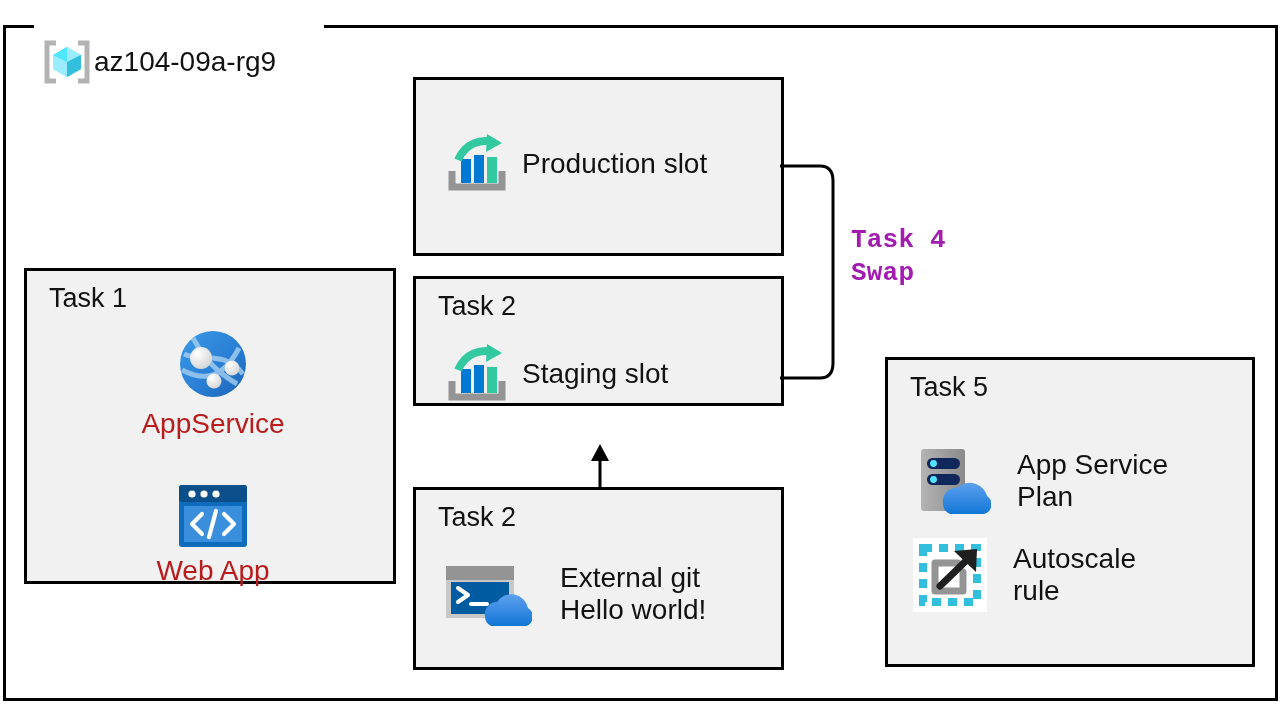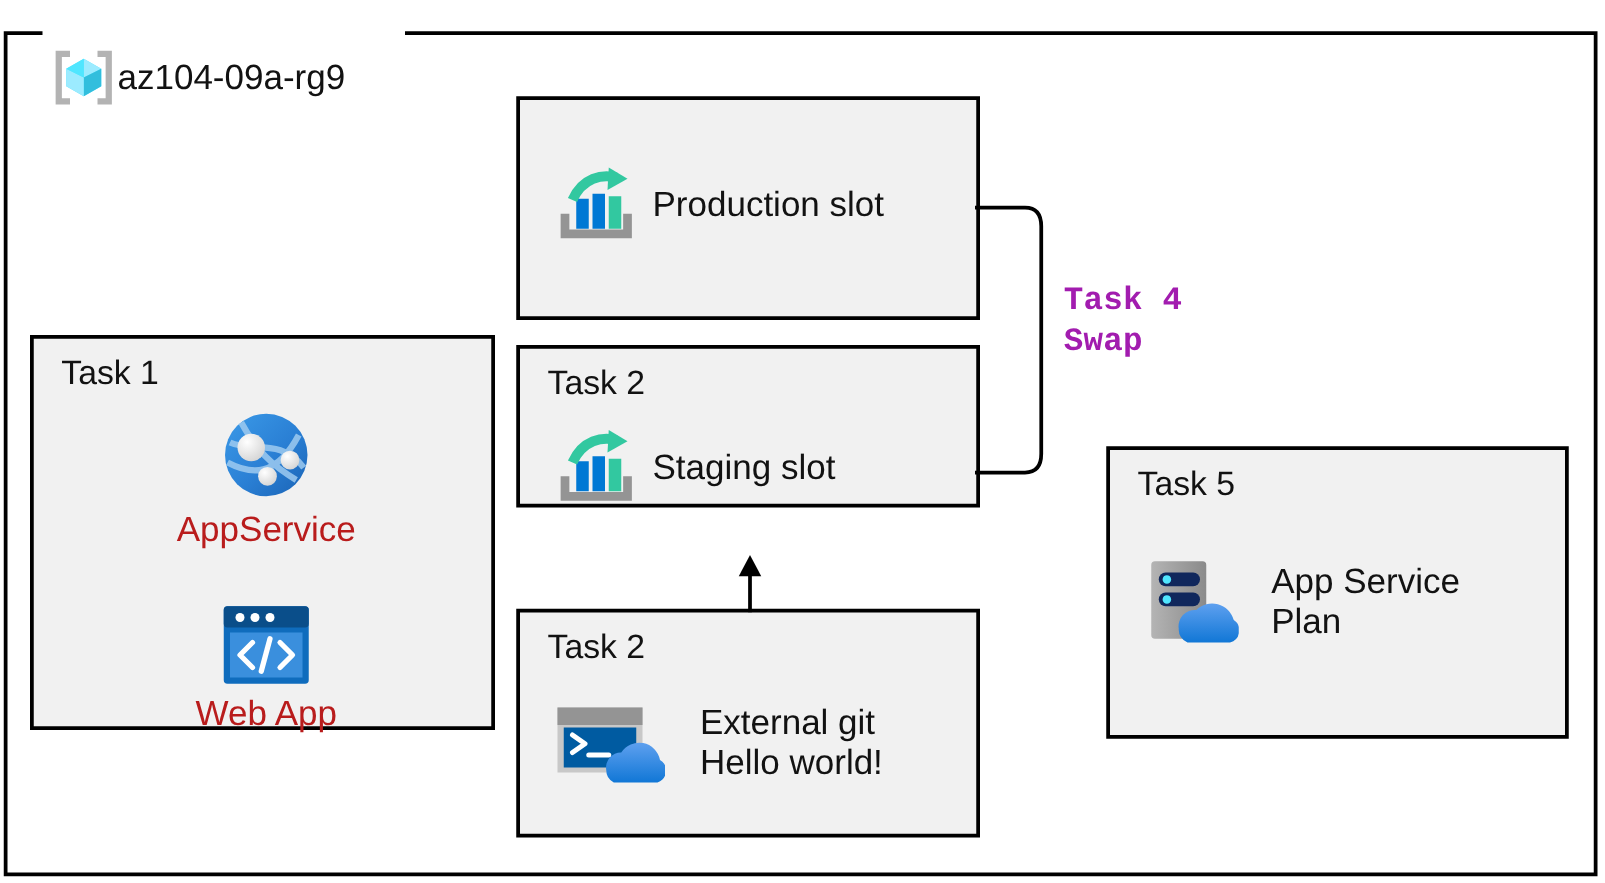--- a/index.html
+++ b/index.html
@@ -252,21 +252,21 @@
             <line x1="27" y1="44" x2="43" y2="44"></line>
           </g>
           <path d="M41 56 A12 12 0 0 1 53 42 A17 17 0 0 1 84 48 A10 10 0 0 1 82 66 L47 66 A11 11 0 0 1 41 56 Z" fill="url(#gCloud1)"></path>
         </svg>
       </span>
       <span class="row-text">External git
 Hello world!</span>
     </div>
   </div>
 
-  <div class="box" style="left:885px; top:357px; width:370px; height:234px;">
+  <div class="box" style="left:885px; top:357px; width:370px; height:310px;">
     <div class="box-label">Task 5</div>
 
     <div class="icon-row" style="left:25px; top:85px; gap:26px;">
       <span>
         <svg width="78" height="72" viewBox="0 0 78 72">
           <defs>
             <linearGradient id="gServer" x1="0" y1="0" x2="1" y2="0">
               <stop offset="0%" stop-color="#b4b4b4"></stop>
               <stop offset="100%" stop-color="#8a8a8a"></stop>
             </linearGradient>
@@ -280,20 +280,37 @@
           <circle cx="20.5" cy="18.5" r="3.4" fill="#50e6ff"></circle>
           <rect x="14" y="29" width="33" height="11" rx="5.5" fill="#10275c"></rect>
           <circle cx="20.5" cy="34.5" r="3.4" fill="#50e6ff"></circle>
           <path d="M30 58 A13 13 0 0 1 44 43 A18 18 0 0 1 74 51 A10 10 0 0 1 71 69 L37 69 A11 11 0 0 1 30 58 Z" fill="url(#gCloud2)"></path>
         </svg>
       </span>
       <span class="row-text">App Service
 Plan</span>
     </div>
 
+    <div class="icon-row" style="left:25px; top:178px; gap:26px;">
+      <span>
+        <svg width="74" height="74" viewBox="0 0 74 74">
+          <rect x="0" y="0" width="74" height="74" fill="#ffffff"></rect>
+          <g stroke="#32bedd" stroke-width="8" fill="none" stroke-dasharray="9 7" stroke-linecap="butt">
+            <rect x="10" y="10" width="54" height="54"></rect>
+          </g>
+          <path d="M45 25 L22 25 L22 53 L50 53 L50 34" fill="none" stroke="#949494" stroke-width="7" stroke-linejoin="round" stroke-linecap="round"></path>
+          <g stroke="#1f1f1f" stroke-width="7" stroke-linecap="round">
+            <line x1="27" y1="48" x2="57" y2="19"></line>
+          </g>
+          <polygon points="64,11 63,34 41,13" fill="#1f1f1f"></polygon>
+        </svg>
+      </span>
+      <span class="row-text">Autoscale
+rule</span>
+    </div>
   </div>
 
   <div class="conn" style="left:780px; top:155px; width:60px; height:235px;">
     <svg width="60" height="235" viewBox="0 0 60 235">
       <path d="M0 11 L40 11 Q53 11 53 26 L53 208 Q53 223 40 223 L0 223" fill="none" stroke="#000000" stroke-width="3"></path>
     </svg>
   </div>
   <div class="swap-label" style="left:851px; top:224px;">Task 4
 Swap</div>
 

